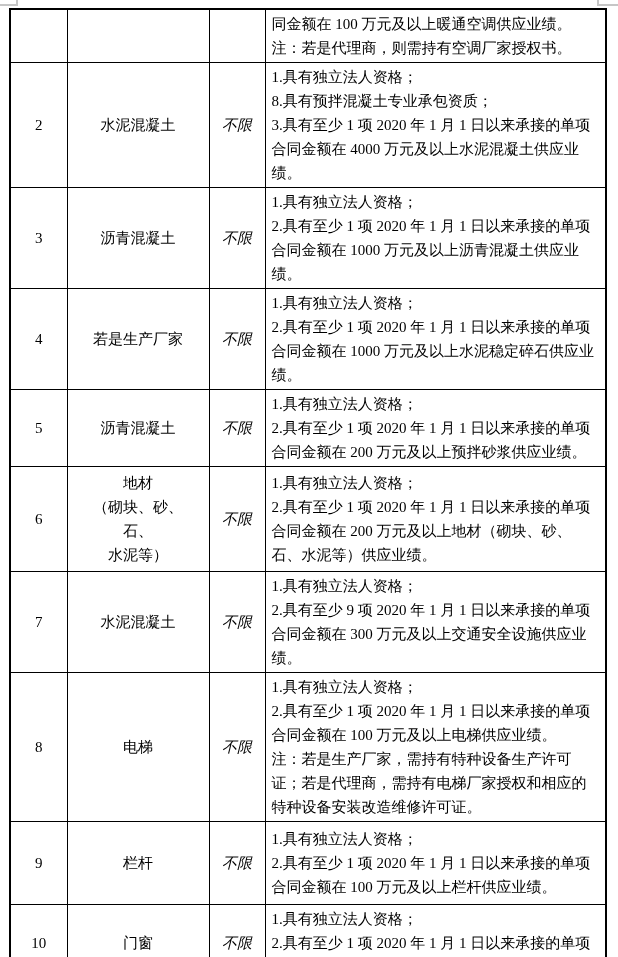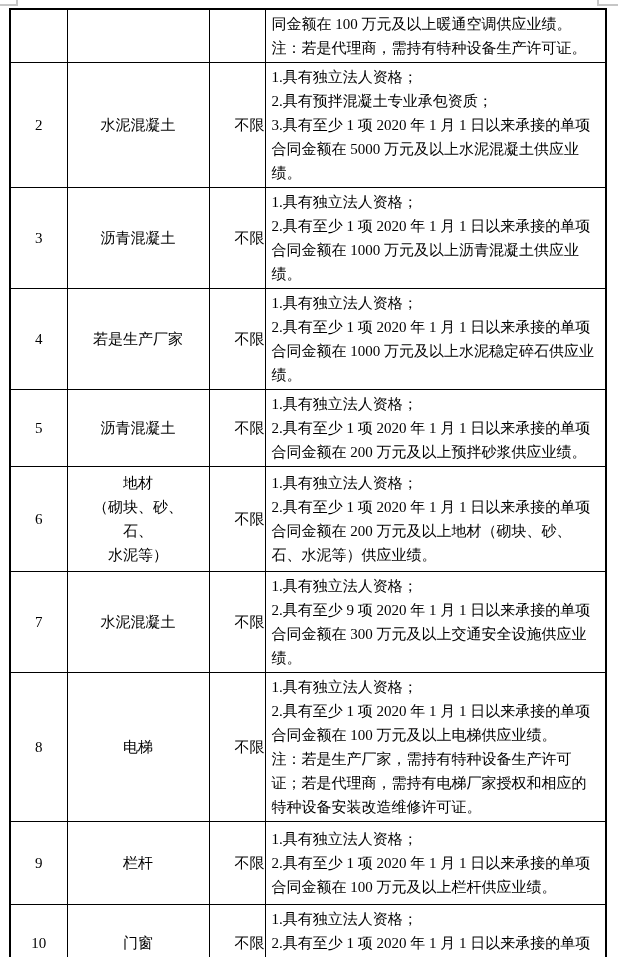--- a/index.html
+++ b/index.html
@@ -44,21 +44,21 @@
     vertical-align: middle;
     overflow: hidden;
   }
   col.c1 { width: 57px; }
   col.c2 { width: 142px; }
   col.c3 { width: 56px; }
   col.c4 { width: 341px; }
 
   td.c-num   { text-align: center; padding: 0; }
   td.c-name  { text-align: center; padding: 0 12px; white-space: pre-line; }
-  td.c-limit { text-align: right; padding: 0; }
+  td.c-limit { text-align: center; padding: 0; font-style: italic; }
   td.c-req   { text-align: left; padding: 2px 4px 2px 6px; }
   .req-line  { margin: 0; }
 
   
   tr.r0  td { height: 46px; }
   tr.r1  td { height: 98px; }
   tr.r2  td { height: 71px; }
   tr.r3  td { height: 71px; }
   tr.r4  td { height: 72px; }
   tr.r5  td { height: 100px; }
@@ -83,31 +83,31 @@
         <col class="c3">
         <col class="c4">
     </colgroup>
     <tbody>
         <tr class="r0">
     <td class="c-num"></td>
     <td class="c-name"></td>
     <td class="c-limit"></td>
     <td class="c-req">
             <div class="req-line">同金额在 100 万元及以上暖通空调供应业绩。</div>
-            <div class="req-line">注：若是代理商，需持有特种设备生产许可证。</div>
+            <div class="req-line">注：若是代理商，则需持有空调厂家授权书。</div>
           </td>
   </tr>
         <tr class="r1">
     <td class="c-num">2</td>
     <td class="c-name">水泥混凝土</td>
     <td class="c-limit">不限</td>
     <td class="c-req">
             <div class="req-line">1.具有独立法人资格；</div>
-            <div class="req-line">2.具有预拌混凝土专业承包资质；</div>
-            <div class="req-line">3.具有至少 1 项 2020 年 1 月 1 日以来承接的单项合同金额在 5000 万元及以上水泥混凝土供应业绩。</div>
+            <div class="req-line">8.具有预拌混凝土专业承包资质；</div>
+            <div class="req-line">3.具有至少 1 项 2020 年 1 月 1 日以来承接的单项合同金额在 4000 万元及以上水泥混凝土供应业绩。</div>
           </td>
   </tr>
         <tr class="r2">
     <td class="c-num">3</td>
     <td class="c-name">沥青混凝土</td>
     <td class="c-limit">不限</td>
     <td class="c-req">
             <div class="req-line">1.具有独立法人资格；</div>
             <div class="req-line">2.具有至少 1 项 2020 年 1 月 1 日以来承接的单项合同金额在 1000 万元及以上沥青混凝土供应业绩。</div>
           </td>

